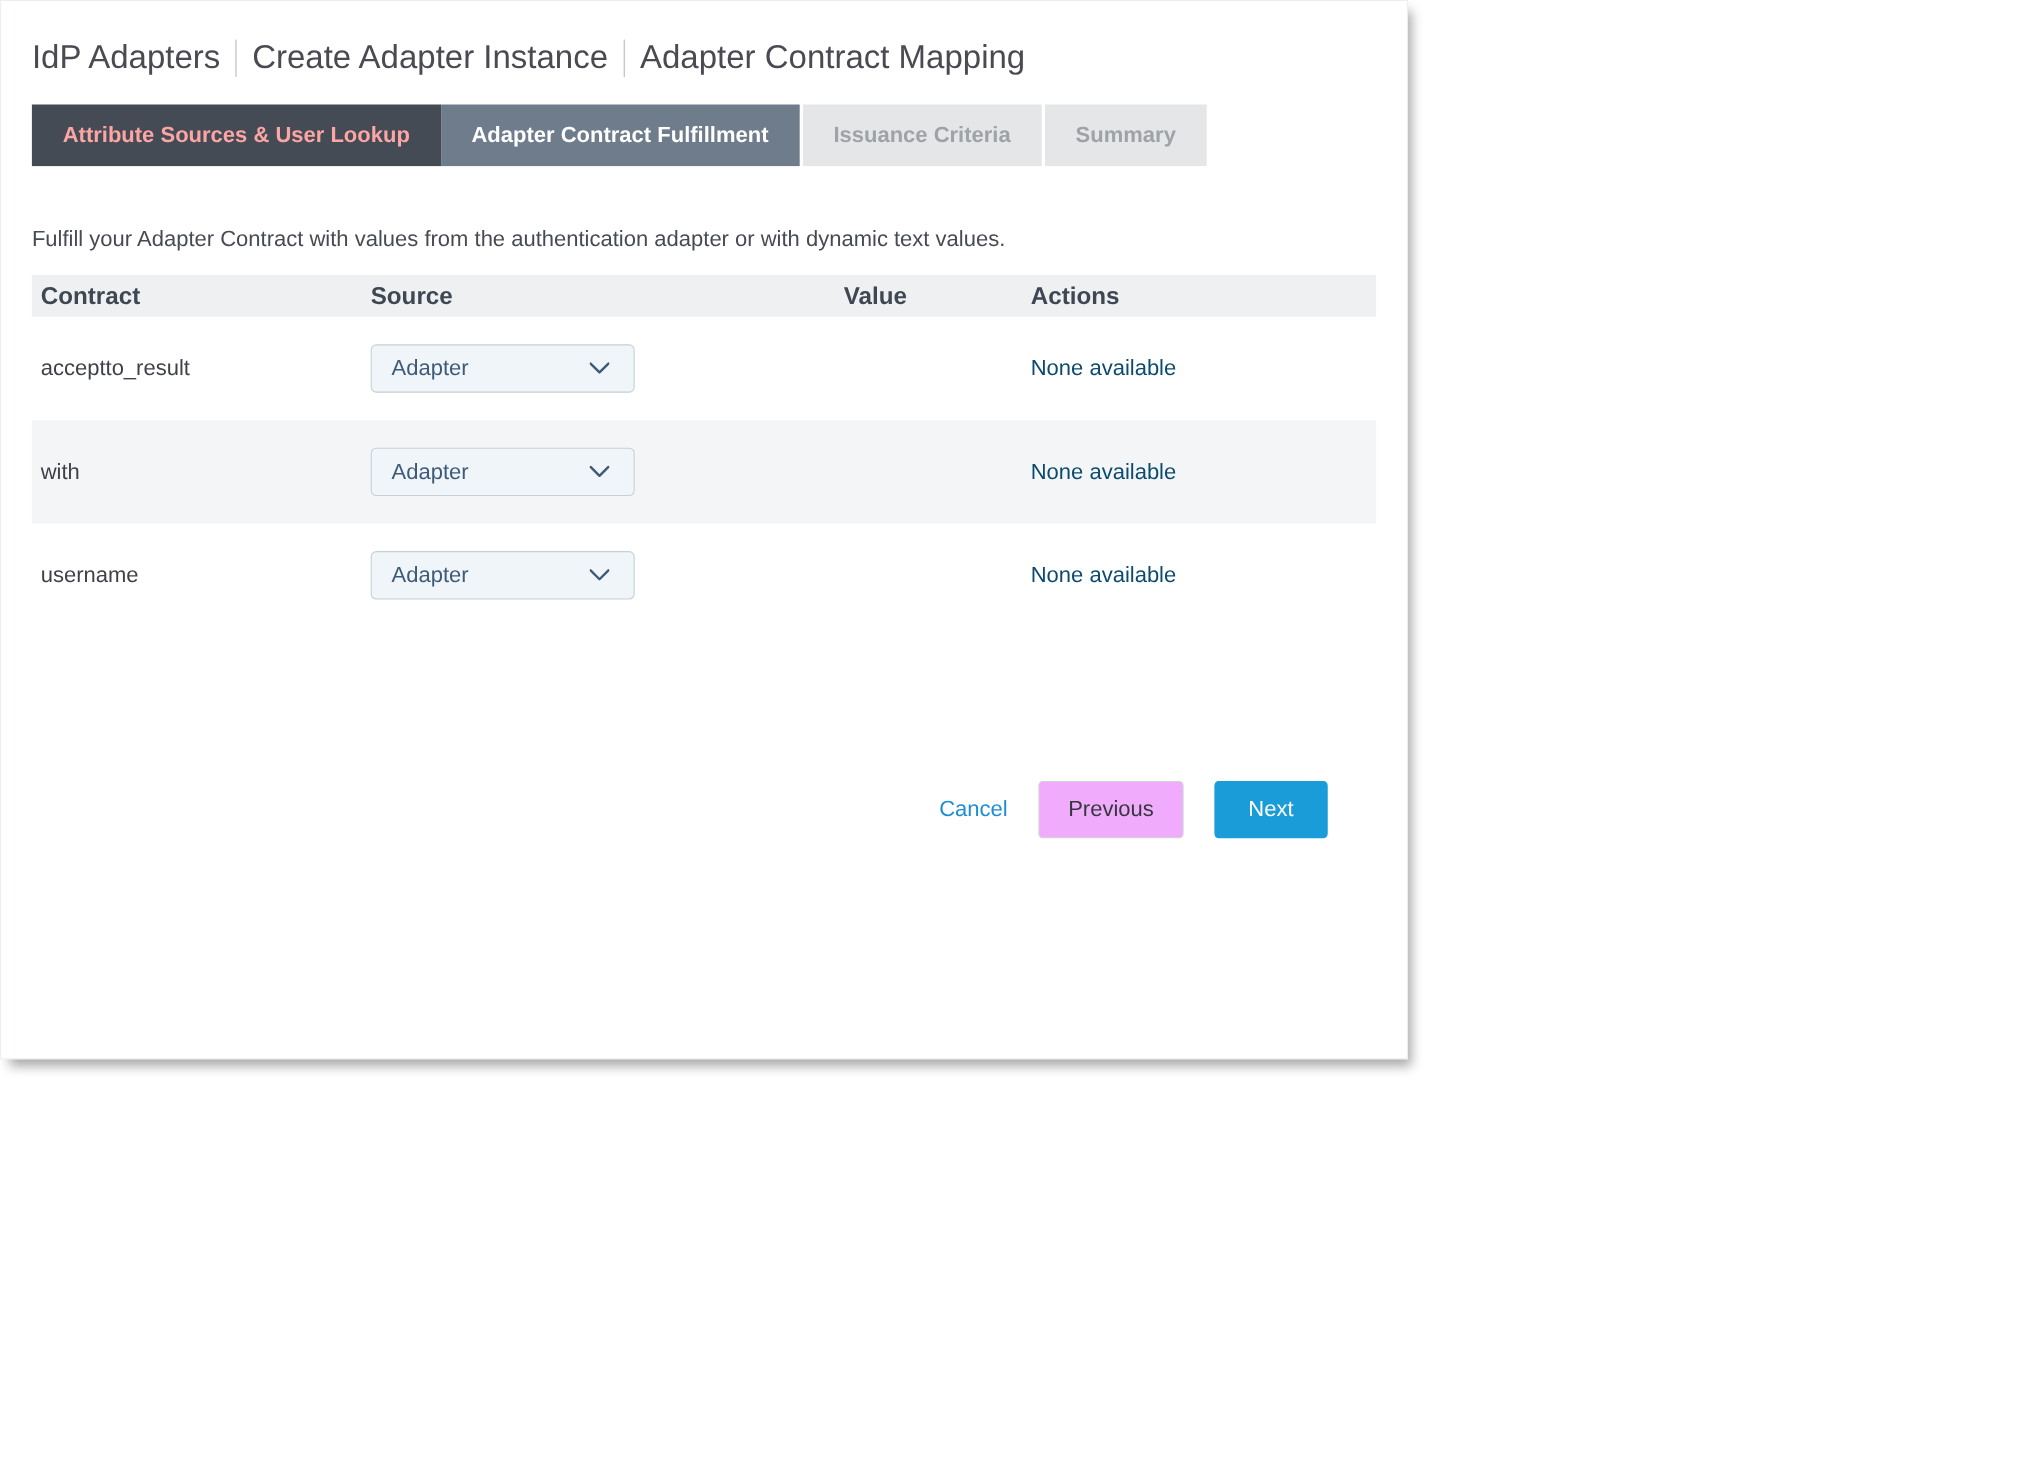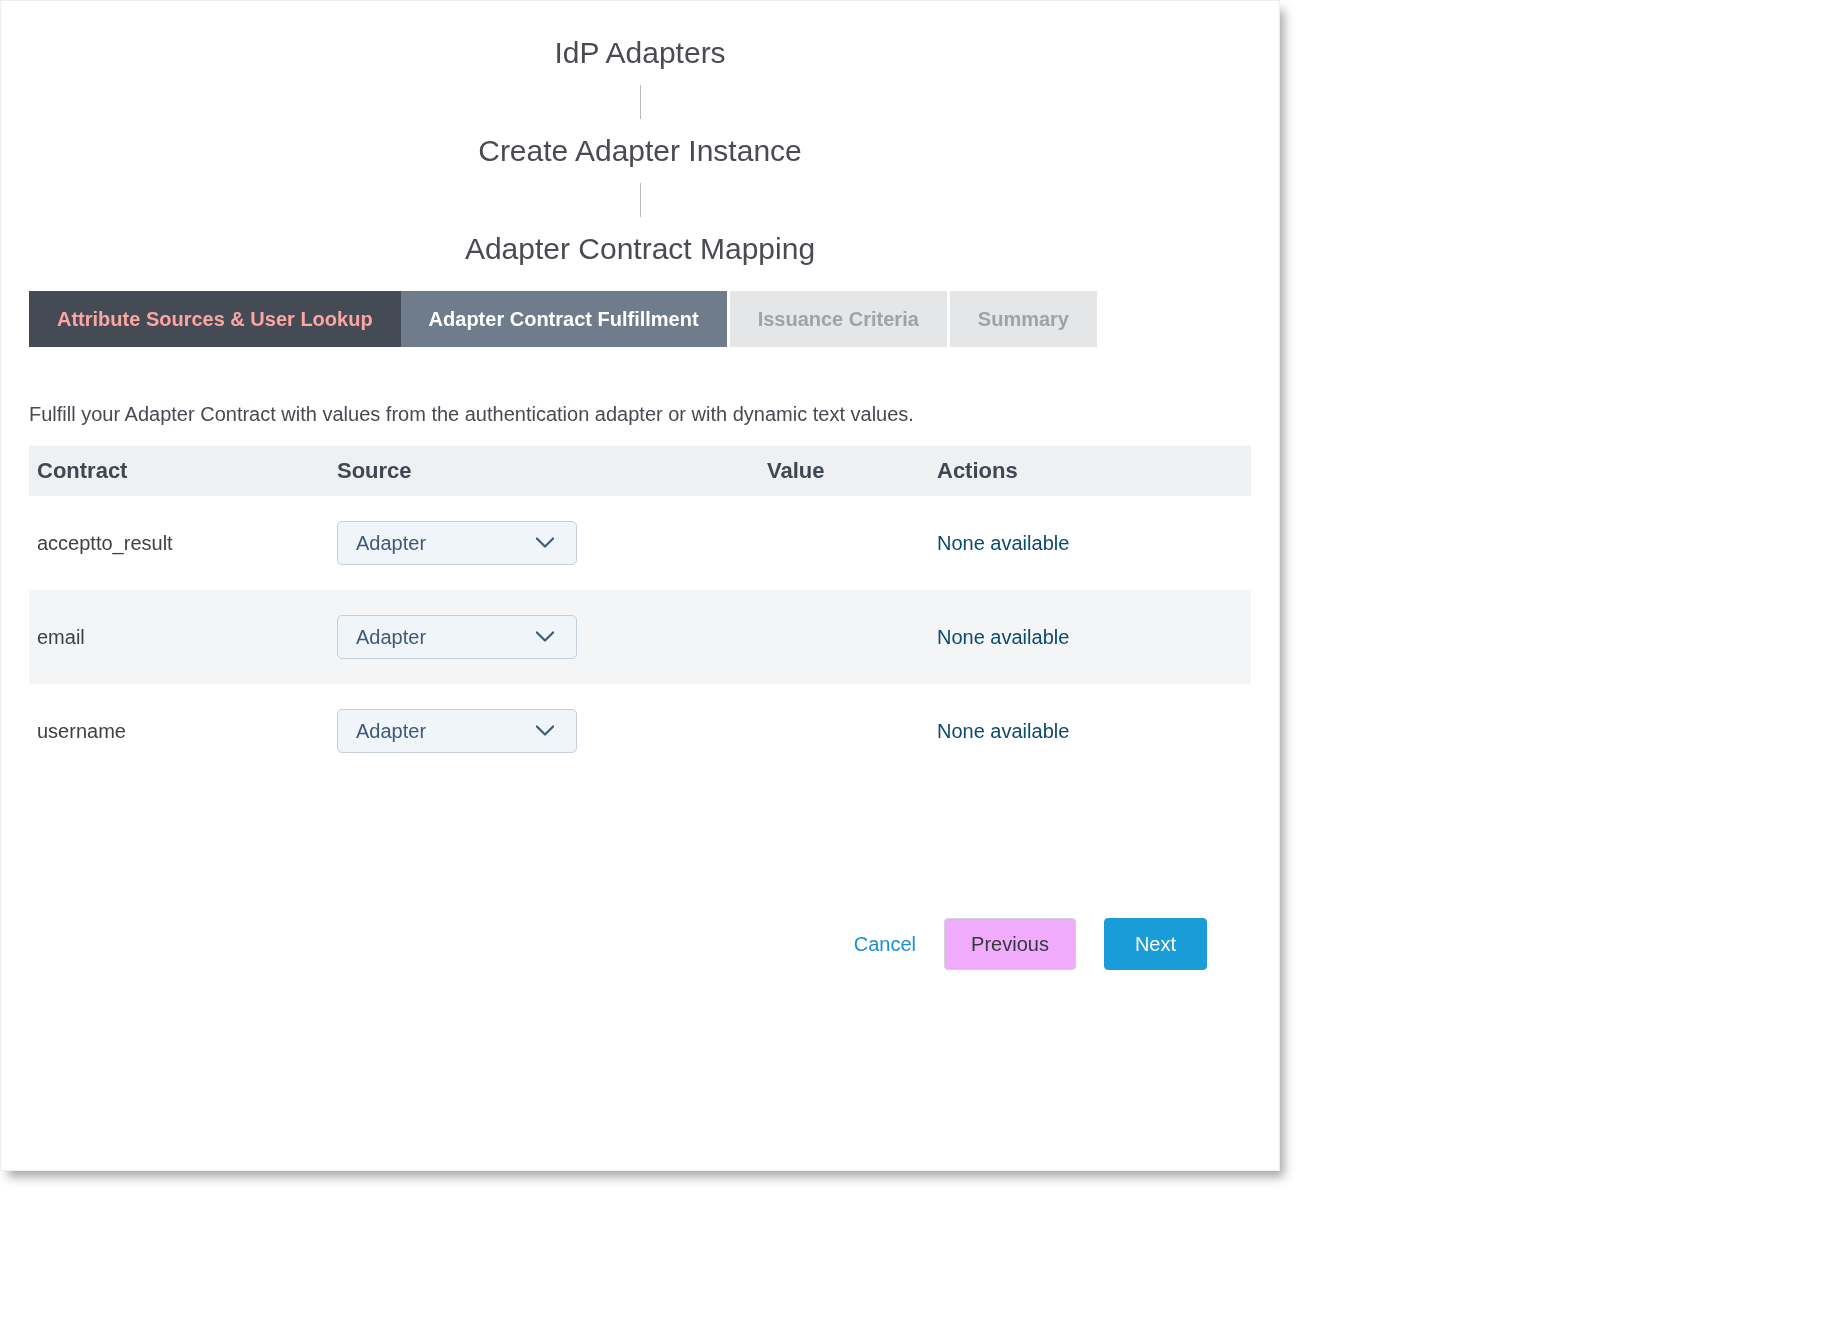--- a/index.html
+++ b/index.html
@@ -25,21 +25,20 @@
 
   
   .breadcrumb {
     display: flex;
     align-items: center;
     gap: 14px;
     font-size: 30px;
     font-weight: 400;
     color: #4a4a52;
     line-height: 1.2;
-    flex-direction: column;
   }
   .breadcrumb .sep {
     width: 1px;
     height: 34px;
     background: #b6b9bd;
     display: inline-block;
   }
   .breadcrumb span.crumb {
     white-space: nowrap;
   }
@@ -81,21 +80,21 @@
   }
 
   
   .contract-table {
     margin-top: 20px;
   }
   .ct-header {
     display: grid;
     grid-template-columns: 300px 430px 170px 1fr;
     background: #eef0f2;
-    height: 50px;
+    height: 38px;
     align-items: center;
     padding: 0 8px;
   }
   .ct-header div {
     font-size: 22px;
     font-weight: 600;
     color: #3f4753;
   }
   .ct-row {
     display: grid;
@@ -227,21 +226,21 @@
                   <path d="M1 1 L10 10 L19 1" fill="none" stroke="#3e5a78" stroke-width="2.4" stroke-linecap="round" stroke-linejoin="round"></path>
                 </svg>
             </span>
           </div>
         </div>
         <div></div>
         <div class="actions-cell">None available</div>
       </div>
 
       <div class="ct-row striped">
-        <div class="contract-name">email</div>
+        <div class="contract-name">with</div>
         <div>
           <div class="select">
             <span class="select-label">Adapter</span>
             <span class="chevron">
               <svg viewBox="0 0 20 12" width="18" height="12">
                   <path d="M1 1 L10 10 L19 1" fill="none" stroke="#3e5a78" stroke-width="2.4" stroke-linecap="round" stroke-linejoin="round"></path>
                 </svg>
             </span>
           </div>
         </div>

